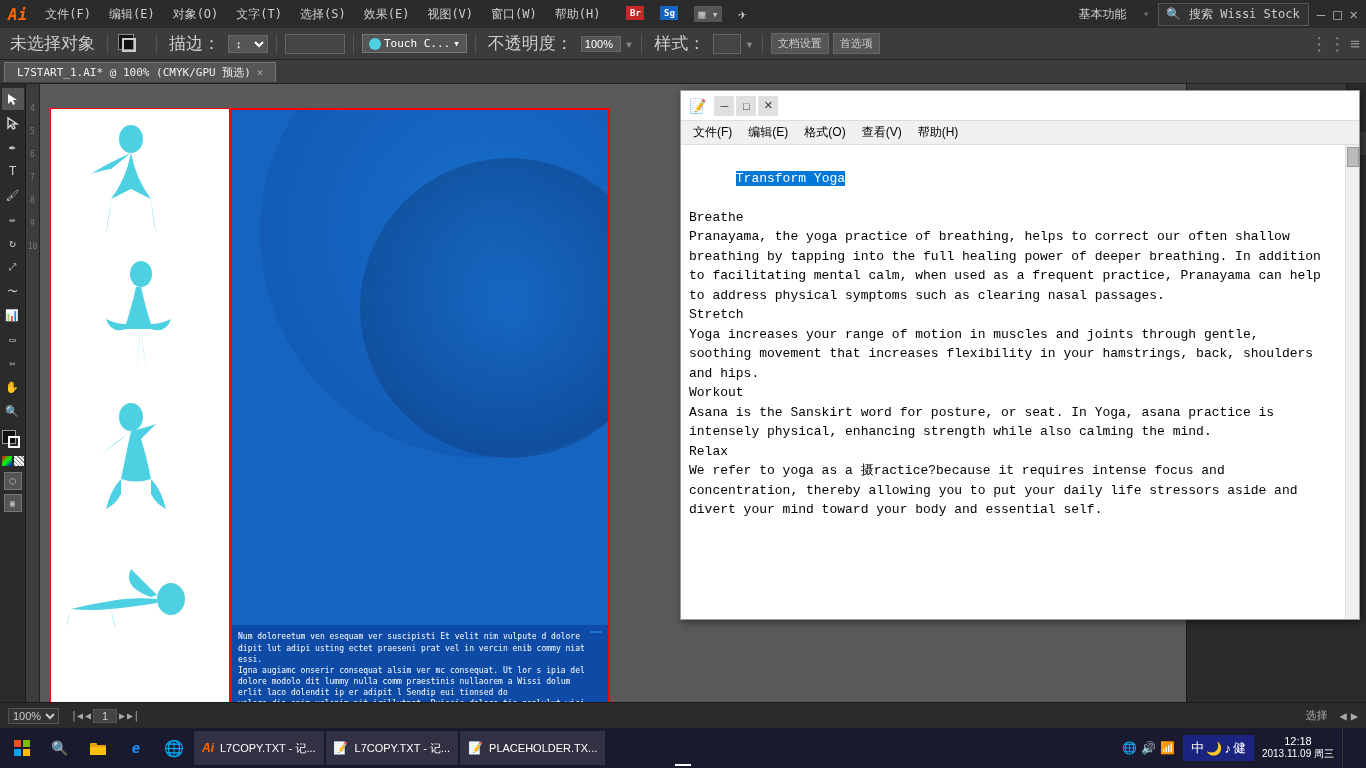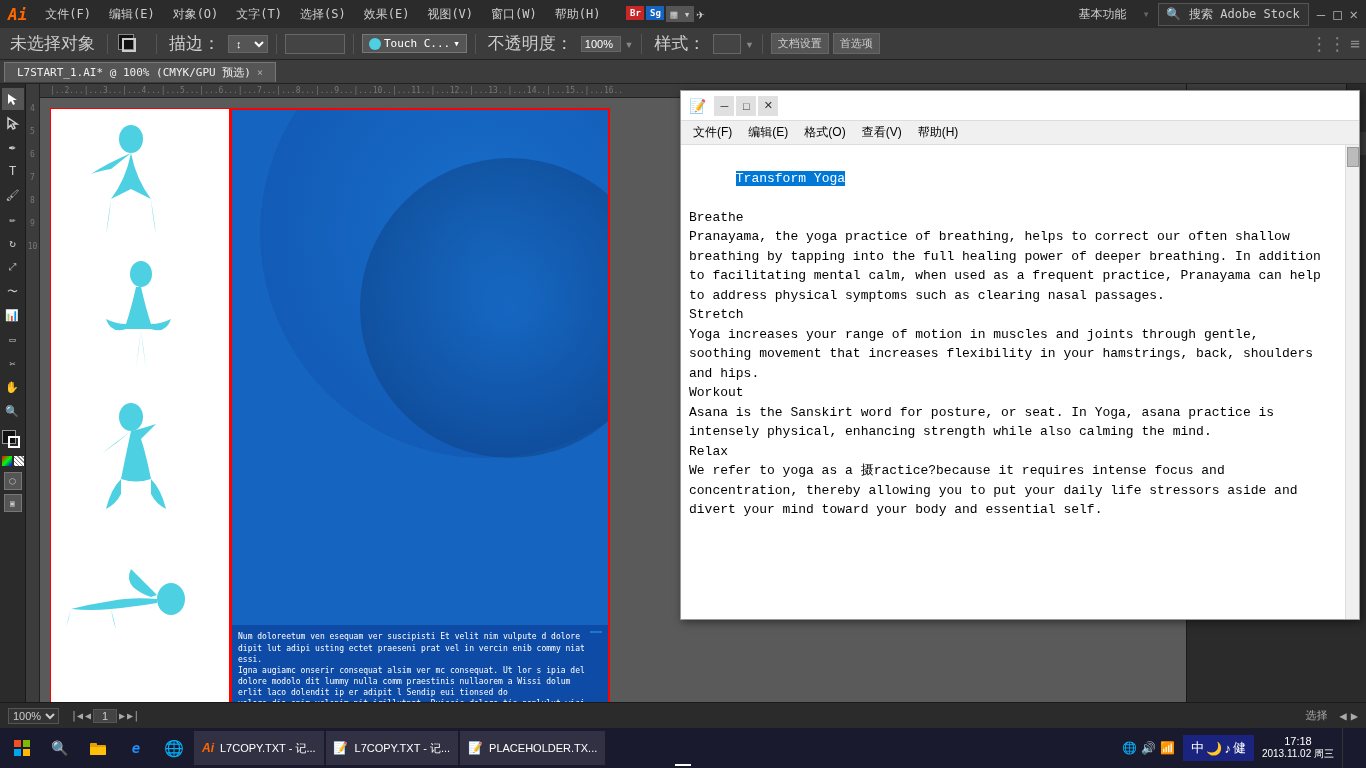--- a/index.html
+++ b/index.html
@@ -363,32 +363,32 @@
   <span class="menu-item">文件(F)</span>
   <span class="menu-item">编辑(E)</span>
   <span class="menu-item">对象(O)</span>
   <span class="menu-item">文字(T)</span>
   <span class="menu-item">选择(S)</span>
   <span class="menu-item">效果(E)</span>
   <span class="menu-item">视图(V)</span>
   <span class="menu-item">窗口(W)</span>
   <span class="menu-item">帮助(H)</span>
 
-  <span style="margin-left:16px;display:flex;gap:2px;">
+  <span style="margin-left:16px;display:flex;gap:16px;">
     <span style="width:18px;height:14px;background:#c62828;color:#fff;font-size:9px;display:flex;align-items:center;justify-content:center;font-weight:bold;">Br</span>
     <span style="width:18px;height:14px;background:#1565c0;color:#fff;font-size:9px;display:flex;align-items:center;justify-content:center;font-weight:bold;">Sg</span>
     <span style="background:#555;color:#ccc;padding:1px 4px;font-size:11px;display:flex;align-items:center;gap:2px;">▦ ▾</span>
     <span style="color:#ccc;font-size:14px;">✈</span>
   </span>
   <div class="menu-right">
     <span class="menu-item">基本功能</span>
     <span style="color:#666;">▾</span>
     <span class="menu-item" style="background:#333;border:1px solid #555;">
       <span>🔍</span>
-      <span>搜索 Adobe Stock</span>
+      <span>搜索 Wissi Stock</span>
     </span>
     <span style="color:#aaa;font-size:14px;cursor:pointer;">—</span>
     <span style="color:#aaa;font-size:14px;cursor:pointer;">□</span>
     <span style="color:#aaa;font-size:14px;cursor:pointer;">✕</span>
   </div>
 </div>
 
 <div id="toolbar">
   <span class="toolbar-item">未选择对象</span>
   <div class="toolbar-divider"></div>
@@ -473,23 +473,20 @@
     <div style="margin-top:2px;display:flex;gap:2px;align-items:center;">
       <div style="width:10px;height:10px;background:linear-gradient(to bottom right,#f00,#0f0,#00f);border:none;"></div>
       <div style="width:10px;height:10px;background:repeating-linear-gradient(45deg,#888,#888 1px,#fff 1px,#fff 3px);"></div>
     </div>
     <div style="margin-top:4px;width:18px;height:18px;background:#555;border:1px solid #777;display:flex;align-items:center;justify-content:center;font-size:8px;color:#ccc;">⬡</div>
     <div style="margin-top:2px;width:18px;height:18px;background:#555;border:1px solid #777;display:flex;align-items:center;justify-content:center;font-size:8px;color:#ccc;">▣</div>
   </div>
 
   <div id="canvas-area">
 
-    <div id="ruler-top">
-      <span style="margin-left:10px;font-size:8px;color:#777;">|..2...|...3...|...4...|...5...|...6...|...7...|...8...|...9...|...10..|...11..|...12..|...13..|...14..|...15..|...16..</span>
-    </div>
     <div id="ruler-left">
       <div style="margin-top:20px;display:flex;flex-direction:column;gap:14px;align-items:center;">
         <span style="font-size:8px;color:#777;">4</span>
         <span style="font-size:8px;color:#777;">5</span>
         <span style="font-size:8px;color:#777;">6</span>
         <span style="font-size:8px;color:#777;">7</span>
         <span style="font-size:8px;color:#777;">8</span>
         <span style="font-size:8px;color:#777;">9</span>
         <span style="font-size:8px;color:#777;">10</span>
       </div>
@@ -694,18 +691,18 @@
       <span class="sys-icon">📶</span>
     </div>
 
     <div class="ime-display">
       <span>中</span>
       <span>🌙</span>
       <span>♪</span>
       <span>健</span>
     </div>
     <div class="taskbar-time">
-      <div>17:18</div>
-      <div style="font-size:10px;">2013.11.02 周三</div>
+      <div>12:18</div>
+      <div style="font-size:10px;">2013.11.09 周三</div>
     </div>
     <div style="width:20px;height:40px;background:#1a1a2e;border-left:1px solid #333;cursor:pointer;"></div>
   </div>
 </div>
 
 </body></html>

